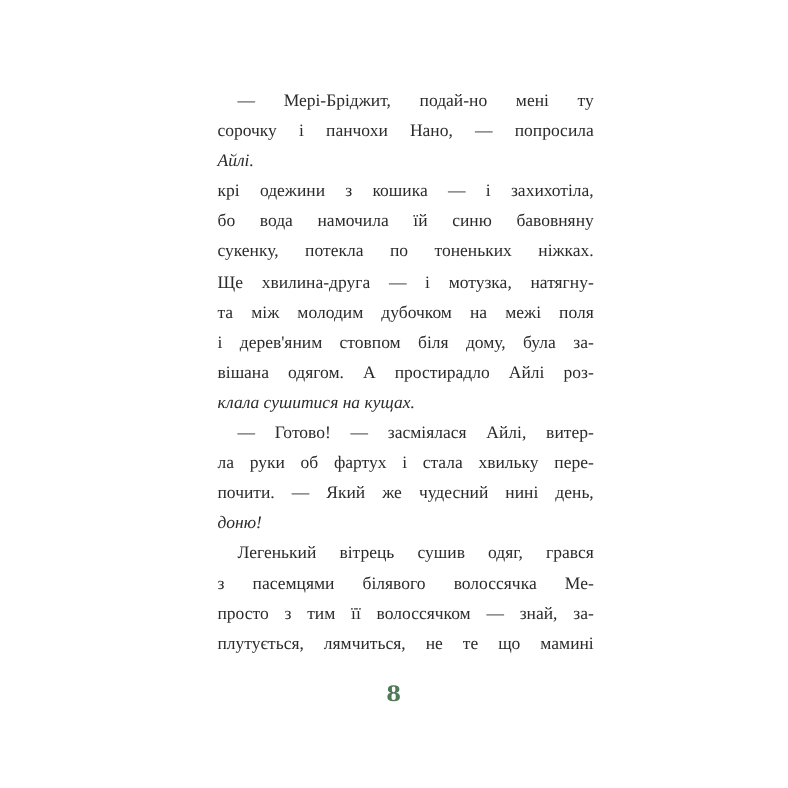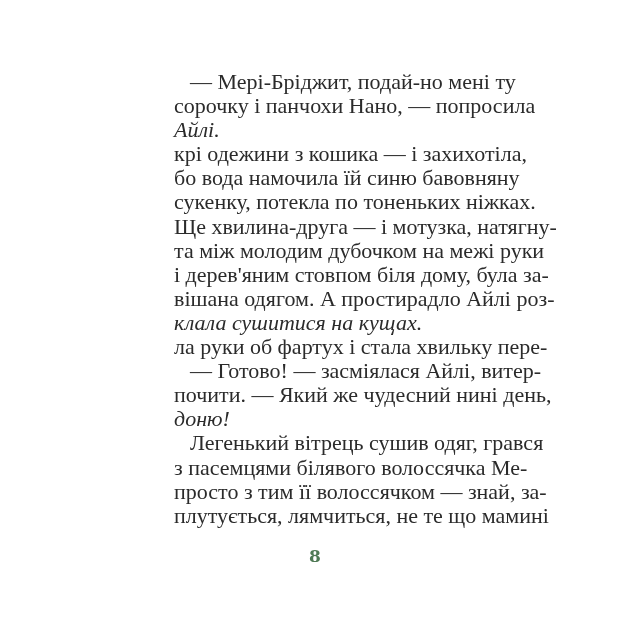--- a/index.html
+++ b/index.html
@@ -20,21 +20,21 @@
       width: 630px;
       height: 630px;
       background: #ffffff;
     }
     .text-block {
       position: absolute;
       left: 174px;
       top: 70px;
       width: 301px;
       font-family: "Liberation Serif", "DejaVu Serif", serif;
-      font-size: 22px;
+      font-size: 14px;
       line-height: 24.1px;
       color: #2b2b2b;
     }
     .line {
       display: block;
       height: 24.1px;
       white-space: nowrap;
       text-align: justify;
       text-align-last: justify;
       overflow: visible;
@@ -65,27 +65,27 @@
   <div class="text-block">
 
     <span class="line indent">— Мері-Бріджит, подай-но мені ту</span>
     <span class="line">сорочку і панчохи Нано, — попросила</span>
     <span class="line last">Айлі.</span>
 
     <span class="line">крі одежини з кошика — і захихотіла,</span>
     <span class="line">бо вода намочила їй синю бавовняну</span>
     <span class="line">сукенку, потекла по тоненьких ніжках.</span>
     <span class="line">Ще хвилина-друга — і мотузка, натягну-</span>
-    <span class="line">та між молодим дубочком на межі руки</span>
+    <span class="line">та між молодим дубочком на межі поля</span>
     <span class="line">і дерев'яним стовпом біля дому, була за-</span>
     <span class="line">вішана одягом. А простирадло Айлі роз-</span>
     <span class="line last">клала сушитися на кущах.</span>
 
+    <span class="line indent">— Готово! — засміялася Айлі, витер-</span>
     <span class="line">ла руки об фартух і стала хвильку пере-</span>
-    <span class="line indent">— Готово! — засміялася Айлі, витер-</span>
     <span class="line">почити. — Який же чудесний нині день,</span>
     <span class="line last">доню!</span>
 
     <span class="line indent">Легенький вітрець сушив одяг, грався</span>
     <span class="line">з пасемцями білявого волоссячка Ме-</span>
     <span class="line">просто з тим її волоссячком — знай, за-</span>
     <span class="line">плутується, лямчиться, не те що мамині</span>
 
   </div>
 

